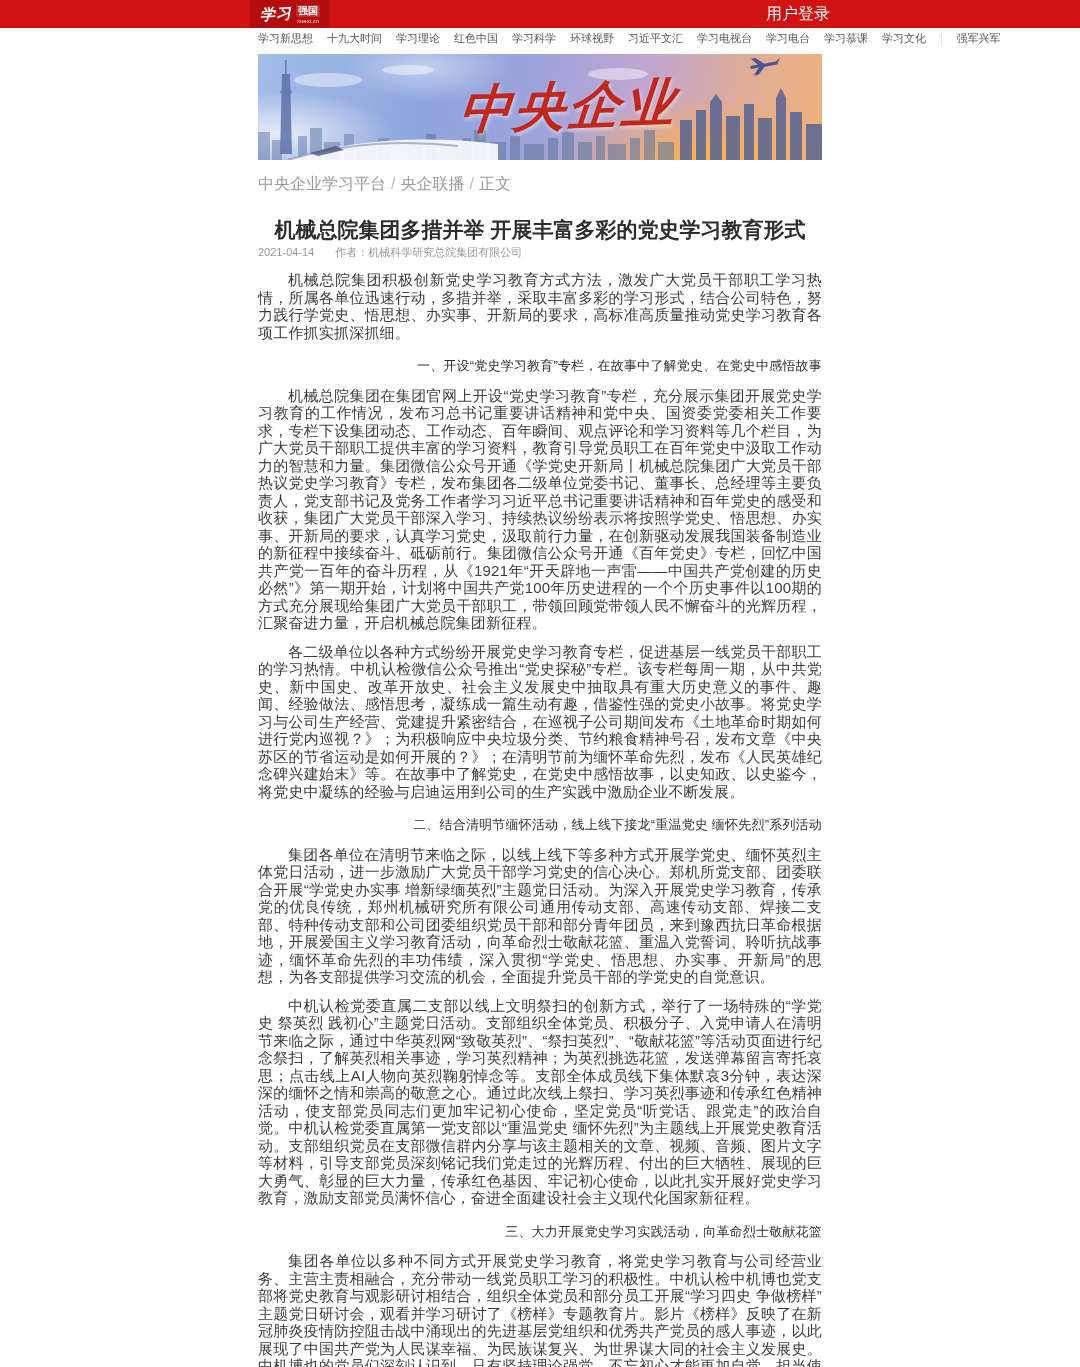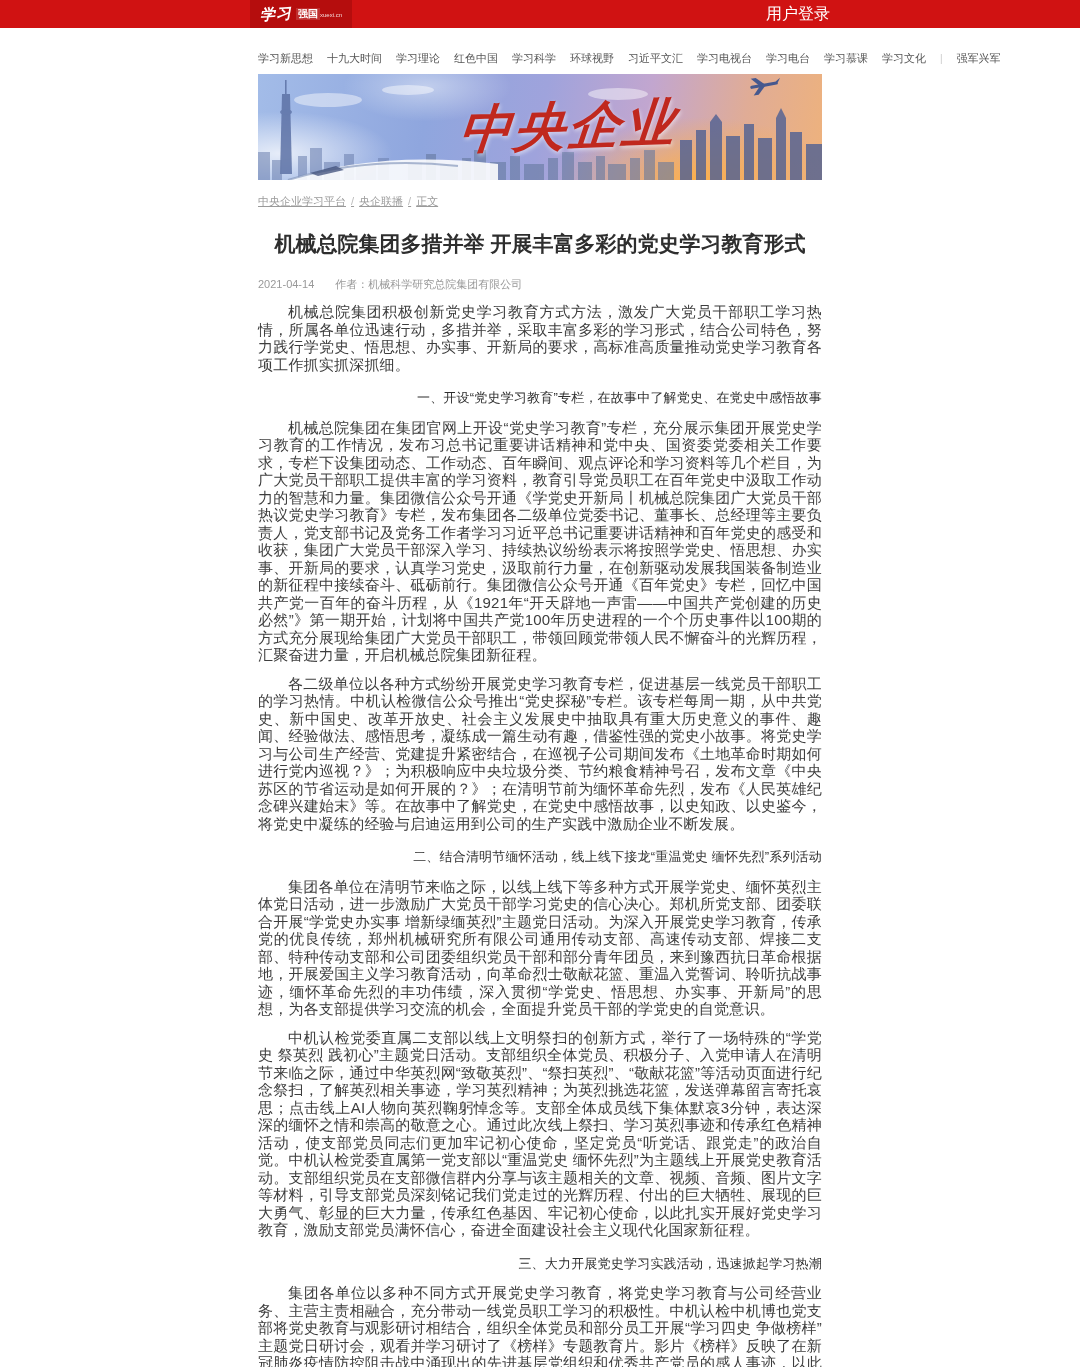--- a/index.html
+++ b/index.html
@@ -9,55 +9,55 @@
   }
   *{margin:0;padding:0;box-sizing:border-box;}
   html,body{width:1080px;background:#ffffff;font-family:"Liberation Sans","DejaVu Sans",sans-serif;}
   .page{width:1080px;min-height:1367px;background:#fff;overflow:hidden;}
 
   
   .topbar{height:28px;background:var(--header-red);}
   .topbar-inner{width:580px;margin:0 auto;height:28px;display:flex;align-items:center;justify-content:space-between;}
   .logo{height:28px;background:var(--logo-red);display:flex;align-items:center;padding:0 10px;cursor:pointer;}
   .logo-script{color:#fff;font-size:15px;font-weight:bold;font-style:italic;letter-spacing:1px;transform:rotate(-4deg);}
-  .logo-block{margin-left:4px;display:flex;flex-direction:row;align-items:center;line-height:1;}
+  .logo-block{margin-left:4px;display:flex;flex-direction:column;align-items:center;line-height:1;}
   .logo-block-main{color:#fff;font-size:10px;font-weight:bold;background:rgba(255,255,255,.14);padding:1px 2px;}
   .logo-url{color:rgba(255,255,255,.85);font-size:6px;margin-top:1px;}
   .login{color:#ffffff;font-size:16px;cursor:pointer;}
 
   
   .navbar{background:#fff;}
-  .nav-inner{width:564px;margin:0 auto;padding:20px 0 6px;white-space:nowrap;overflow:visible;}
+  .nav-inner{width:564px;margin:0 auto;padding:0 0 6px;white-space:nowrap;overflow:visible;}
   .nav-item{display:inline-block;color:#565656;font-size:11px;margin-right:14px;cursor:pointer;}
   .nav-divider{display:inline-block;color:#cccccc;font-size:10px;margin-right:14px;}
 
   
   .banner{position:relative;width:564px;height:106px;margin:2px auto 0;overflow:hidden;cursor:pointer;
     background:
       radial-gradient(ellipse 200px 90px at 78% 100%, rgba(255,176,70,.95), rgba(255,176,70,0) 70%),
       radial-gradient(ellipse 160px 60px at 4% 75%, rgba(255,255,255,.75), rgba(255,255,255,0) 70%),
       radial-gradient(ellipse 120px 50px at 30% 12%, rgba(255,255,255,.45), rgba(255,255,255,0) 70%),
       linear-gradient(100deg,#a3bce8 0%,#8fa6de 30%,#9fa3dc 50%,#c2a6cf 68%,#e0ac96 85%,#eeb27c 100%);}
   .banner-sky{position:absolute;left:0;top:0;width:100%;height:100%;}
   .banner-title-wrap{position:absolute;left:0;top:0;width:100%;height:100%;display:flex;align-items:center;justify-content:center;padding-left:55px;}
   .banner-calligraphy{font-size:52px;font-weight:900;font-style:italic;color:var(--banner-text-red);
     transform:skewX(-7deg) rotate(-2deg);letter-spacing:2px;text-shadow:1px 2px 4px rgba(255,255,255,.55);}
   .banner-rest{font-size:33px;font-weight:800;color:var(--banner-text-red);margin-left:8px;margin-top:14px;
     letter-spacing:2px;text-shadow:1px 1px 3px rgba(255,255,255,.55);}
 
   
-  .breadcrumb{width:564px;margin:14px auto 0;font-size:11px;color:#9a9a9a;text-decoration:underline;}
+  .breadcrumb{width:564px;margin:14px auto 0;font-size:16px;color:#9a9a9a;}
   .bc-item{color:#9a9a9a;cursor:pointer;}
   .bc-item.current{cursor:default;}
   .bc-sep{margin:0 5px;color:#bbbbbb;}
 
   
   .article{width:564px;margin:0 auto;padding-bottom:46px;}
   .article-title{margin-top:20px;font-size:21px;line-height:30px;font-weight:bold;color:#2e2e2e;text-align:center;}
-  .article-meta{margin-top:18px;font-size:11px;color:#999999;}
+  .article-meta{font-size:11px;color:#999999;}
   .article-meta .meta-date{margin-right:18px;}
   .article-body{margin-top:6px;}
   .body-para{font-size:15px;line-height:17.5px;color:#3d3d3d;text-align:justify;text-indent:2em;margin:11px 0;letter-spacing:.2px;}
   .section-heading{font-size:13px;line-height:17.5px;color:#2f2f2f;font-weight:normal;text-indent:2em;margin:16px 0 12px;letter-spacing:.2px;text-align:right;}
 </style>
 </head>
 <body>
 
 <div class="page">
 
@@ -162,18 +162,18 @@
       <span class="meta-author-label">作者：</span><span class="meta-author">机械科学研究总院集团有限公司</span>
     </div>
     <div class="article-body" id="article-body">
         <p class="body-para">机械总院集团积极创新党史学习教育方式方法，激发广大党员干部职工学习热情，所属各单位迅速行动，多措并举，采取丰富多彩的学习形式，结合公司特色，努力践行学党史、悟思想、办实事、开新局的要求，高标准高质量推动党史学习教育各项工作抓实抓深抓细。</p>
         <p class="section-heading">一、开设“党史学习教育”专栏，在故事中了解党史、在党史中感悟故事</p>
         <p class="body-para">机械总院集团在集团官网上开设“党史学习教育”专栏，充分展示集团开展党史学习教育的工作情况，发布习总书记重要讲话精神和党中央、国资委党委相关工作要求，专栏下设集团动态、工作动态、百年瞬间、观点评论和学习资料等几个栏目，为广大党员干部职工提供丰富的学习资料，教育引导党员职工在百年党史中汲取工作动力的智慧和力量。集团微信公众号开通《学党史开新局丨机械总院集团广大党员干部热议党史学习教育》专栏，发布集团各二级单位党委书记、董事长、总经理等主要负责人，党支部书记及党务工作者学习习近平总书记重要讲话精神和百年党史的感受和收获，集团广大党员干部深入学习、持续热议纷纷表示将按照学党史、悟思想、办实事、开新局的要求，认真学习党史，汲取前行力量，在创新驱动发展我国装备制造业的新征程中接续奋斗、砥砺前行。集团微信公众号开通《百年党史》专栏，回忆中国共产党一百年的奋斗历程，从《1921年“开天辟地一声雷——中国共产党创建的历史必然”》第一期开始，计划将中国共产党100年历史进程的一个个历史事件以100期的方式充分展现给集团广大党员干部职工，带领回顾党带领人民不懈奋斗的光辉历程，汇聚奋进力量，开启机械总院集团新征程。</p>
         <p class="body-para">各二级单位以各种方式纷纷开展党史学习教育专栏，促进基层一线党员干部职工的学习热情。中机认检微信公众号推出“党史探秘”专栏。该专栏每周一期，从中共党史、新中国史、改革开放史、社会主义发展史中抽取具有重大历史意义的事件、趣闻、经验做法、感悟思考，凝练成一篇生动有趣，借鉴性强的党史小故事。将党史学习与公司生产经营、党建提升紧密结合，在巡视子公司期间发布《土地革命时期如何进行党内巡视？》；为积极响应中央垃圾分类、节约粮食精神号召，发布文章《中央苏区的节省运动是如何开展的？》；在清明节前为缅怀革命先烈，发布《人民英雄纪念碑兴建始末》等。在故事中了解党史，在党史中感悟故事，以史知政、以史鉴今，将党史中凝练的经验与启迪运用到公司的生产实践中激励企业不断发展。</p>
         <p class="section-heading">二、结合清明节缅怀活动，线上线下接龙“重温党史 缅怀先烈”系列活动</p>
         <p class="body-para">集团各单位在清明节来临之际，以线上线下等多种方式开展学党史、缅怀英烈主体党日活动，进一步激励广大党员干部学习党史的信心决心。郑机所党支部、团委联合开展“学党史办实事 增新绿缅英烈”主题党日活动。为深入开展党史学习教育，传承党的优良传统，郑州机械研究所有限公司通用传动支部、高速传动支部、焊接二支部、特种传动支部和公司团委组织党员干部和部分青年团员，来到豫西抗日革命根据地，开展爱国主义学习教育活动，向革命烈士敬献花篮、重温入党誓词、聆听抗战事迹，缅怀革命先烈的丰功伟绩，深入贯彻“学党史、悟思想、办实事、开新局”的思想，为各支部提供学习交流的机会，全面提升党员干部的学党史的自觉意识。</p>
         <p class="body-para">中机认检党委直属二支部以线上文明祭扫的创新方式，举行了一场特殊的“学党史 祭英烈 践初心”主题党日活动。支部组织全体党员、积极分子、入党申请人在清明节来临之际，通过中华英烈网“致敬英烈”、“祭扫英烈”、“敬献花篮”等活动页面进行纪念祭扫，了解英烈相关事迹，学习英烈精神；为英烈挑选花篮，发送弹幕留言寄托哀思；点击线上AI人物向英烈鞠躬悼念等。支部全体成员线下集体默哀3分钟，表达深深的缅怀之情和崇高的敬意之心。通过此次线上祭扫、学习英烈事迹和传承红色精神活动，使支部党员同志们更加牢记初心使命，坚定党员“听党话、跟党走”的政治自觉。中机认检党委直属第一党支部以“重温党史 缅怀先烈”为主题线上开展党史教育活动。支部组织党员在支部微信群内分享与该主题相关的文章、视频、音频、图片文字等材料，引导支部党员深刻铭记我们党走过的光辉历程、付出的巨大牺牲、展现的巨大勇气、彰显的巨大力量，传承红色基因、牢记初心使命，以此扎实开展好党史学习教育，激励支部党员满怀信心，奋进全面建设社会主义现代化国家新征程。</p>
-        <p class="section-heading">三、大力开展党史学习实践活动，迅速掀起学习热潮</p>
+        <p class="section-heading">三、大力开展党史学习实践活动，向革命烈士敬献花篮</p>
         <p class="body-para">集团各单位以多种不同方式开展党史学习教育，将党史学习教育与公司经营业务、主营主责相融合，充分带动一线党员职工学习的积极性。中机认检中机博也党支部将党史教育与观影研讨相结合，组织全体党员和部分员工开展“学习四史 争做榜样”主题党日研讨会，观看并学习研讨了《榜样》专题教育片。影片《榜样》反映了在新冠肺炎疫情防控阻击战中涌现出的先进基层党组织和优秀共产党员的感人事迹，以此展现了中国共产党为人民谋幸福、为民族谋复兴、为世界谋大同的社会主义发展史。中机博也的党员们深刻认识到，只有坚持理论强党，不忘初心才能更加自觉，担当使命才能更加坚定。云南院积极策划，利用大厅展板和楼梯走道空间开展党史学习教育宣传，让党史学习教育深入群众、深入基层、深入人心，党群部制定党史学习教育计划下发到各个支部，通过党员学习强国APP积分评比、支部每月的学习活动、主题教育活动等营造广大党员学习党史的氛围。</p>
       </div>
   </div>
 
 </div>
 
 </body></html>

